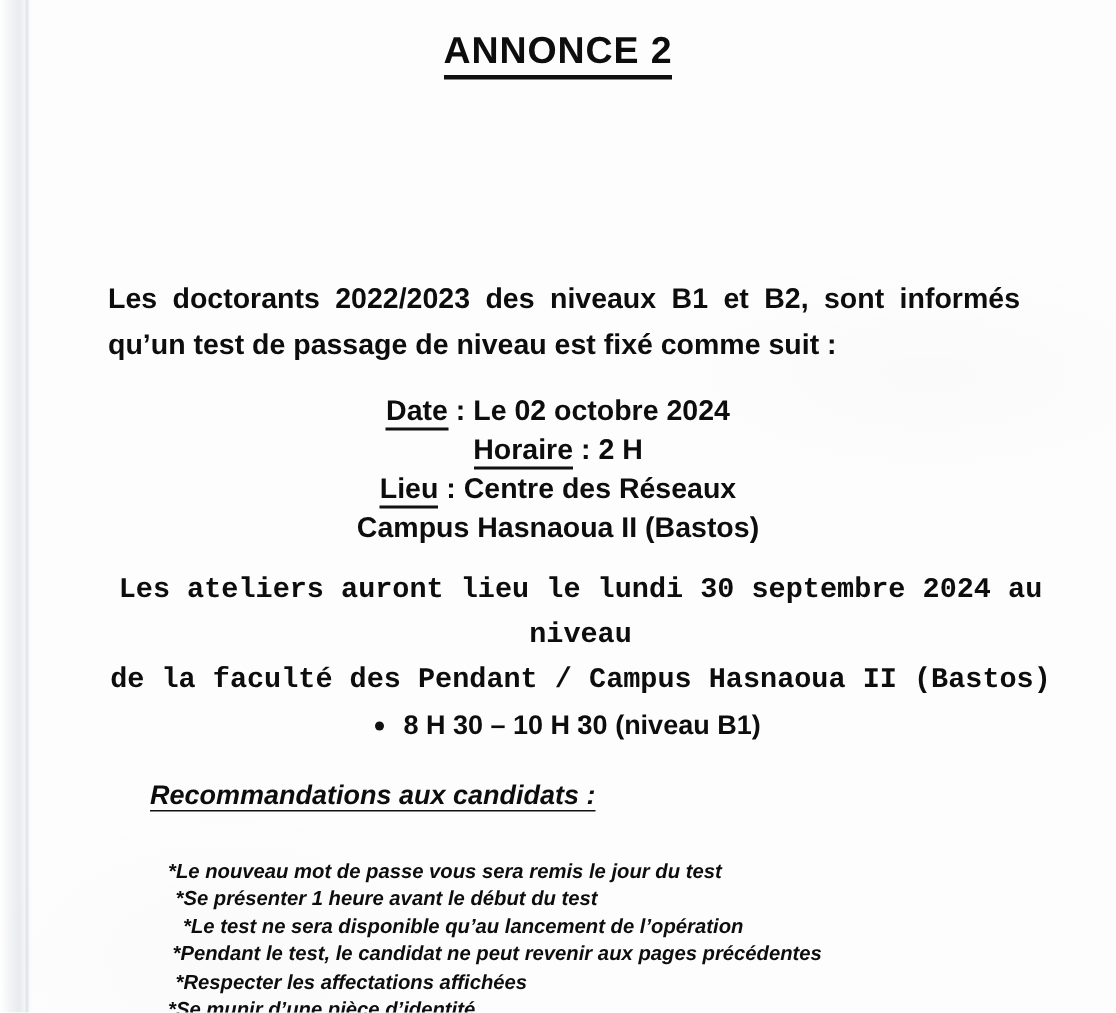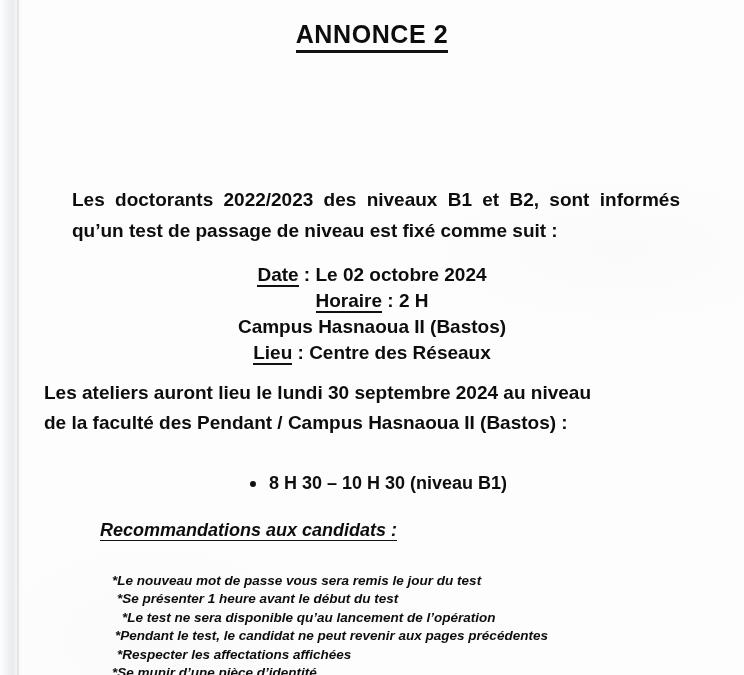--- a/index.html
+++ b/index.html
@@ -108,27 +108,28 @@
   }
   .details .row { display: block; }
   .details .lbl {
     border-bottom: 2.5px solid #111;
     padding-bottom: 0px;
   }
 
   
   .workshops {
     position: absolute;
-    left: 44px;
+    left: 72px;
     width: 630px;
     top: 378px;
-    text-align: left;
+    text-align: center;
     font-size: 19px;
     font-weight: bold;
     line-height: 30px;
+    font-family: Liberation Mono, monospace;
   }
   .workshops .line { display: block; }
 
   
   .slots {
     position: absolute;
     left: 232px;
     top: 455px;
     margin: 16px;
     padding: 0;
@@ -200,22 +201,22 @@
   <div class="title">
     <span class="u">ANNONCE 2</span>
   </div>
 
 
   <p class="intro">Les doctorants 2022/2023 des niveaux B1 et B2, sont informés qu’un test de passage de niveau est fixé comme suit :</p>
 
   <div class="details">
     <span class="row"><span class="lbl">Date</span><span> : </span><span>Le 02 octobre 2024</span></span>
     <span class="row"><span class="lbl">Horaire</span><span> : </span><span>2 H</span></span>
+    <span class="row"><span class="lbl">Lieu</span><span> : </span><span>Centre des Réseaux</span></span>
     <span class="row">Campus Hasnaoua II (Bastos)</span>
-    <span class="row"><span class="lbl">Lieu</span><span> : </span><span>Centre des Réseaux</span></span>
   </div>
 
   <div class="workshops">
     <span class="line">Les ateliers auront lieu le lundi 30 septembre 2024 au niveau</span>
     <span class="line">de la faculté des Pendant / Campus Hasnaoua II (Bastos) :</span>
   </div>
 
   <ul class="slots">
     <li>8 H 30 – 10 H 30 (niveau B1)</li>
   </ul>

